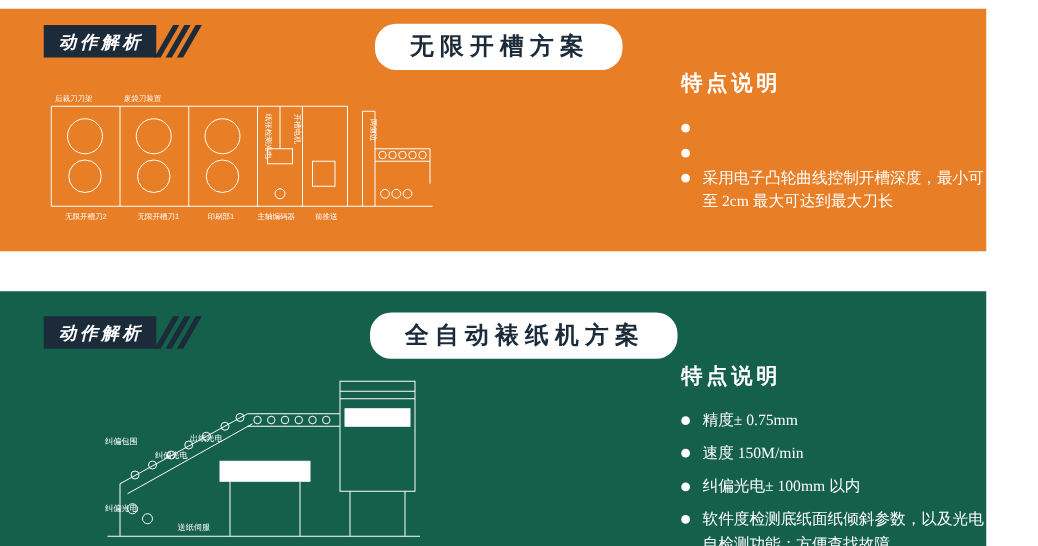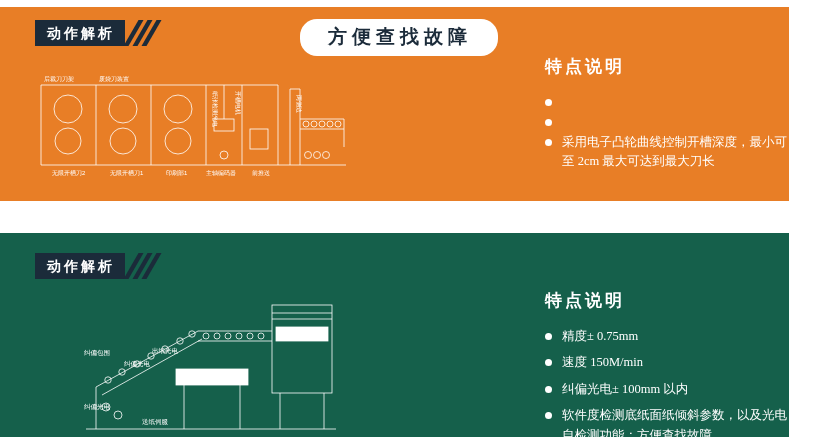--- a/index.html
+++ b/index.html
@@ -5,21 +5,21 @@
   * { margin:0; padding:0; box-sizing:border-box; }
   html,body { background:#ffffff; }
   body { font-family:"Liberation Sans","DejaVu Sans",sans-serif; }
   .canvas { position:relative; width:830px; height:437px; background:#ffffff; overflow:hidden; }
 
   .panel { position:absolute; left:0; width:789px; }
   .panel-top { top:7px; height:194px; background:#E87E26; }
   .panel-bottom { top:233px; height:204px; background:#15604B; }
 
   .badge { position:absolute; display:flex; align-items:stretch; height:26px; }
-  .badge-label { background:#1B2B3A; color:#ffffff; font-weight:bold; 
+  .badge-label { background:#1B2B3A; color:#ffffff; font-weight:bold; font-style:italic;
                  font-size:14px; letter-spacing:3px; padding:4px 10px 0 12px; line-height:1.4; }
   .stripes { display:flex; margin-left:6px; align-items:stretch; }
   .stripe { width:5px; background:#1B2B3A; transform:skewX(-30deg); margin-right:4px; }
 
   .pill { position:absolute; background:#ffffff; border-radius:17px; color:#1B2B3A;
           font-weight:bold; font-size:19px; letter-spacing:5px; padding:5px 26px 6px 28px;
           white-space:nowrap; }
 
   .features { position:absolute; color:#ffffff; width:252px;font-family:Liberation Serif, serif; }
   .features h2 { font-size:17px; letter-spacing:3px; font-weight:bold; margin-bottom:15px; }
@@ -41,21 +41,21 @@
     <div class="badge" style="left:35px; top:13px;">
       <span class="badge-label">动作解析</span>
       <span class="stripes">
         <span class="stripe"></span>
           <span class="stripe"></span>
           <span class="stripe"></span>
       </span>
     </div>
 
     <div class="pill" style="left:300px; top:12px;">
-      <span>方便查找故障</span>
+      <span>无限开槽方案</span>
     </div>
 
     <svg class="diagram" style="left:38px; top:52px;" width="312" height="138" viewBox="0 0 312 138">
       <g stroke="#ffffff" stroke-width="0.8" fill="none">
         <line x1="3" y1="106" x2="308" y2="106"></line>
         <line x1="3" y1="26" x2="240" y2="26"></line>
         <line x1="3" y1="26" x2="3" y2="106"></line>
         <line x1="58" y1="26" x2="58" y2="106"></line>
         <line x1="113" y1="26" x2="113" y2="106"></line>
         <line x1="168" y1="26" x2="168" y2="106"></line>
@@ -121,20 +121,23 @@
 
     <div class="badge" style="left:35px; top:20px;">
       <span class="badge-label">动作解析</span>
       <span class="stripes">
         <span class="stripe"></span>
           <span class="stripe"></span>
           <span class="stripe"></span>
       </span>
     </div>
 
+    <div class="pill" style="left:296px; top:17px;">
+      <span>全自动裱纸机方案</span>
+    </div>
 
     <svg class="diagram" style="left:80px; top:56px;" width="262" height="148" viewBox="0 0 262 148">
       <g stroke="#ffffff" stroke-width="0.8" fill="none">
         <line x1="6" y1="140" x2="256" y2="140"></line>
         <rect x="192" y="16" width="60" height="88"></rect>
         <line x1="192" y1="24" x2="252" y2="24"></line>
         <line x1="192" y1="30" x2="252" y2="30"></line>
         <rect x="196" y="38" width="52" height="14" fill="#ffffff"></rect>
         <line x1="200" y1="104" x2="200" y2="140"></line>
         <line x1="244" y1="104" x2="244" y2="140"></line>

